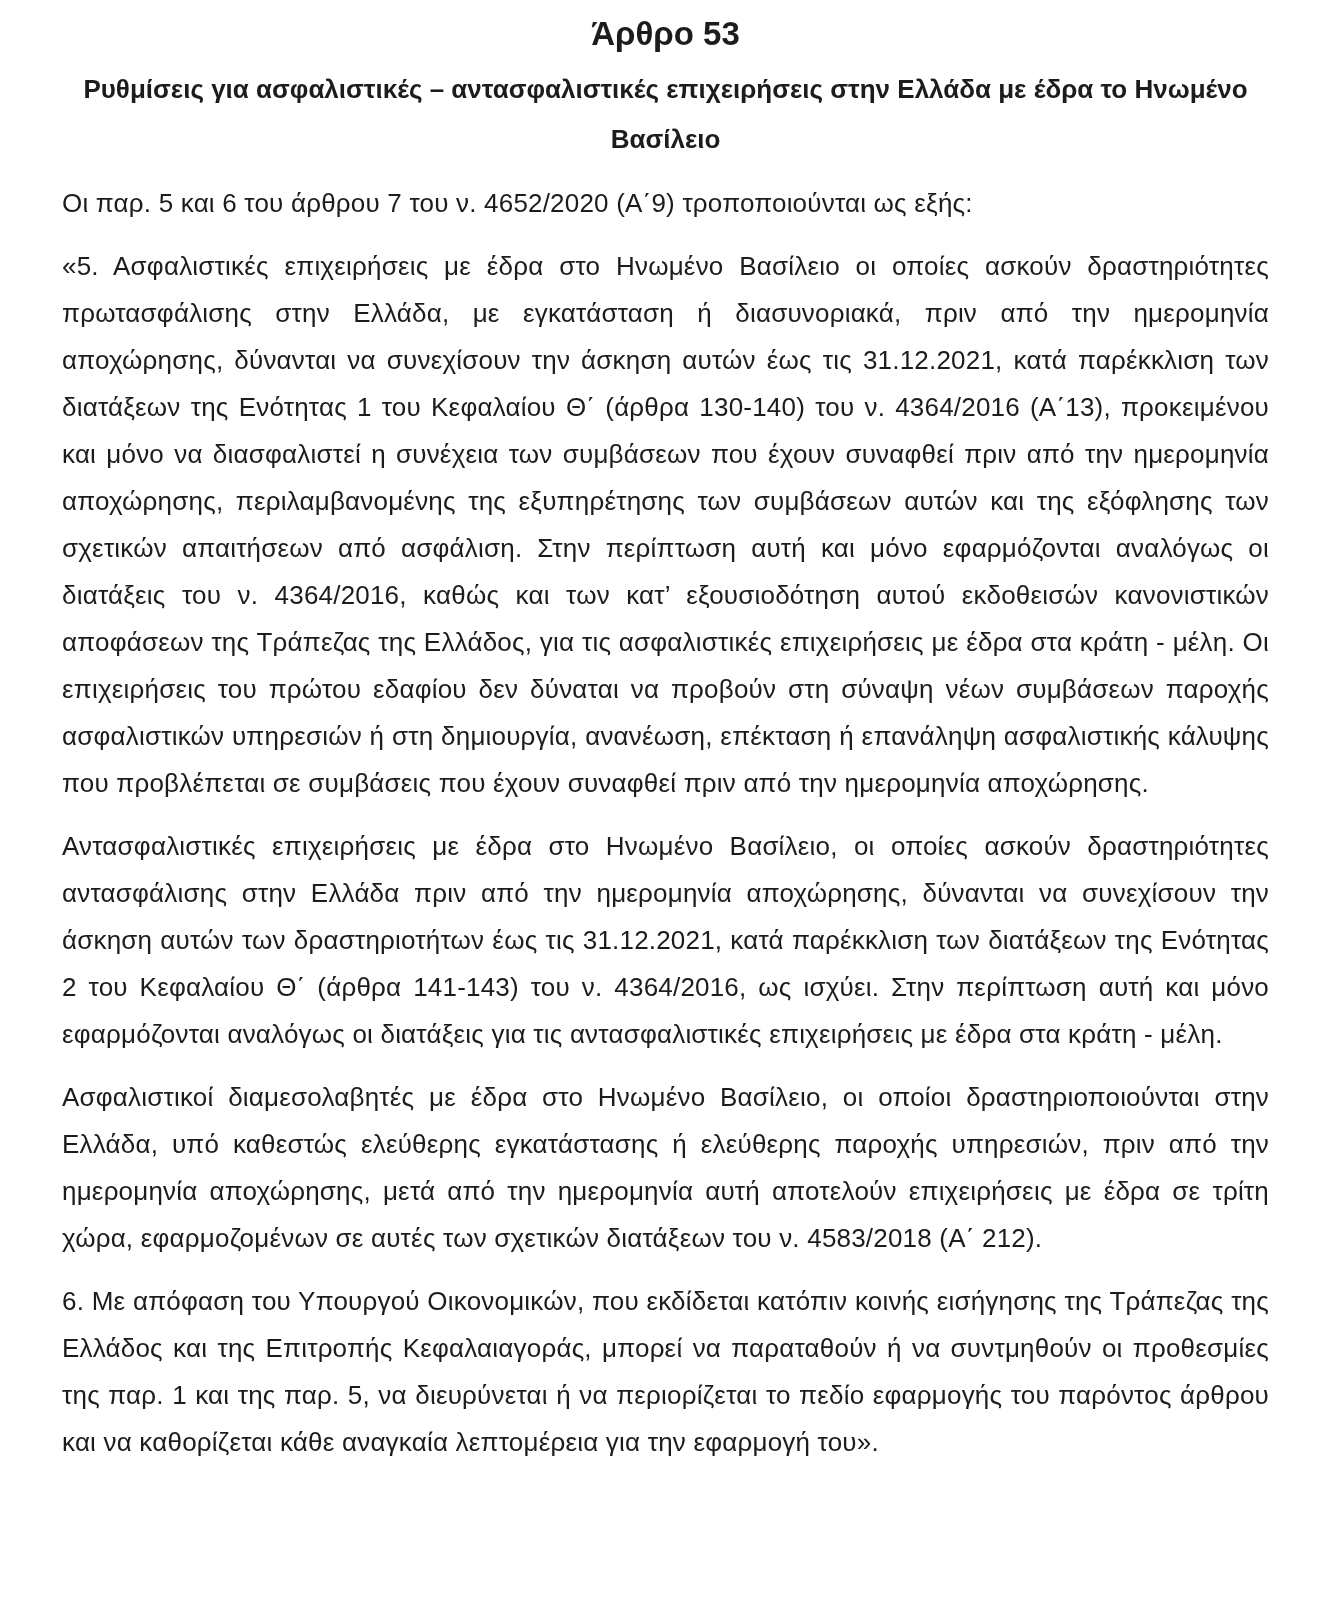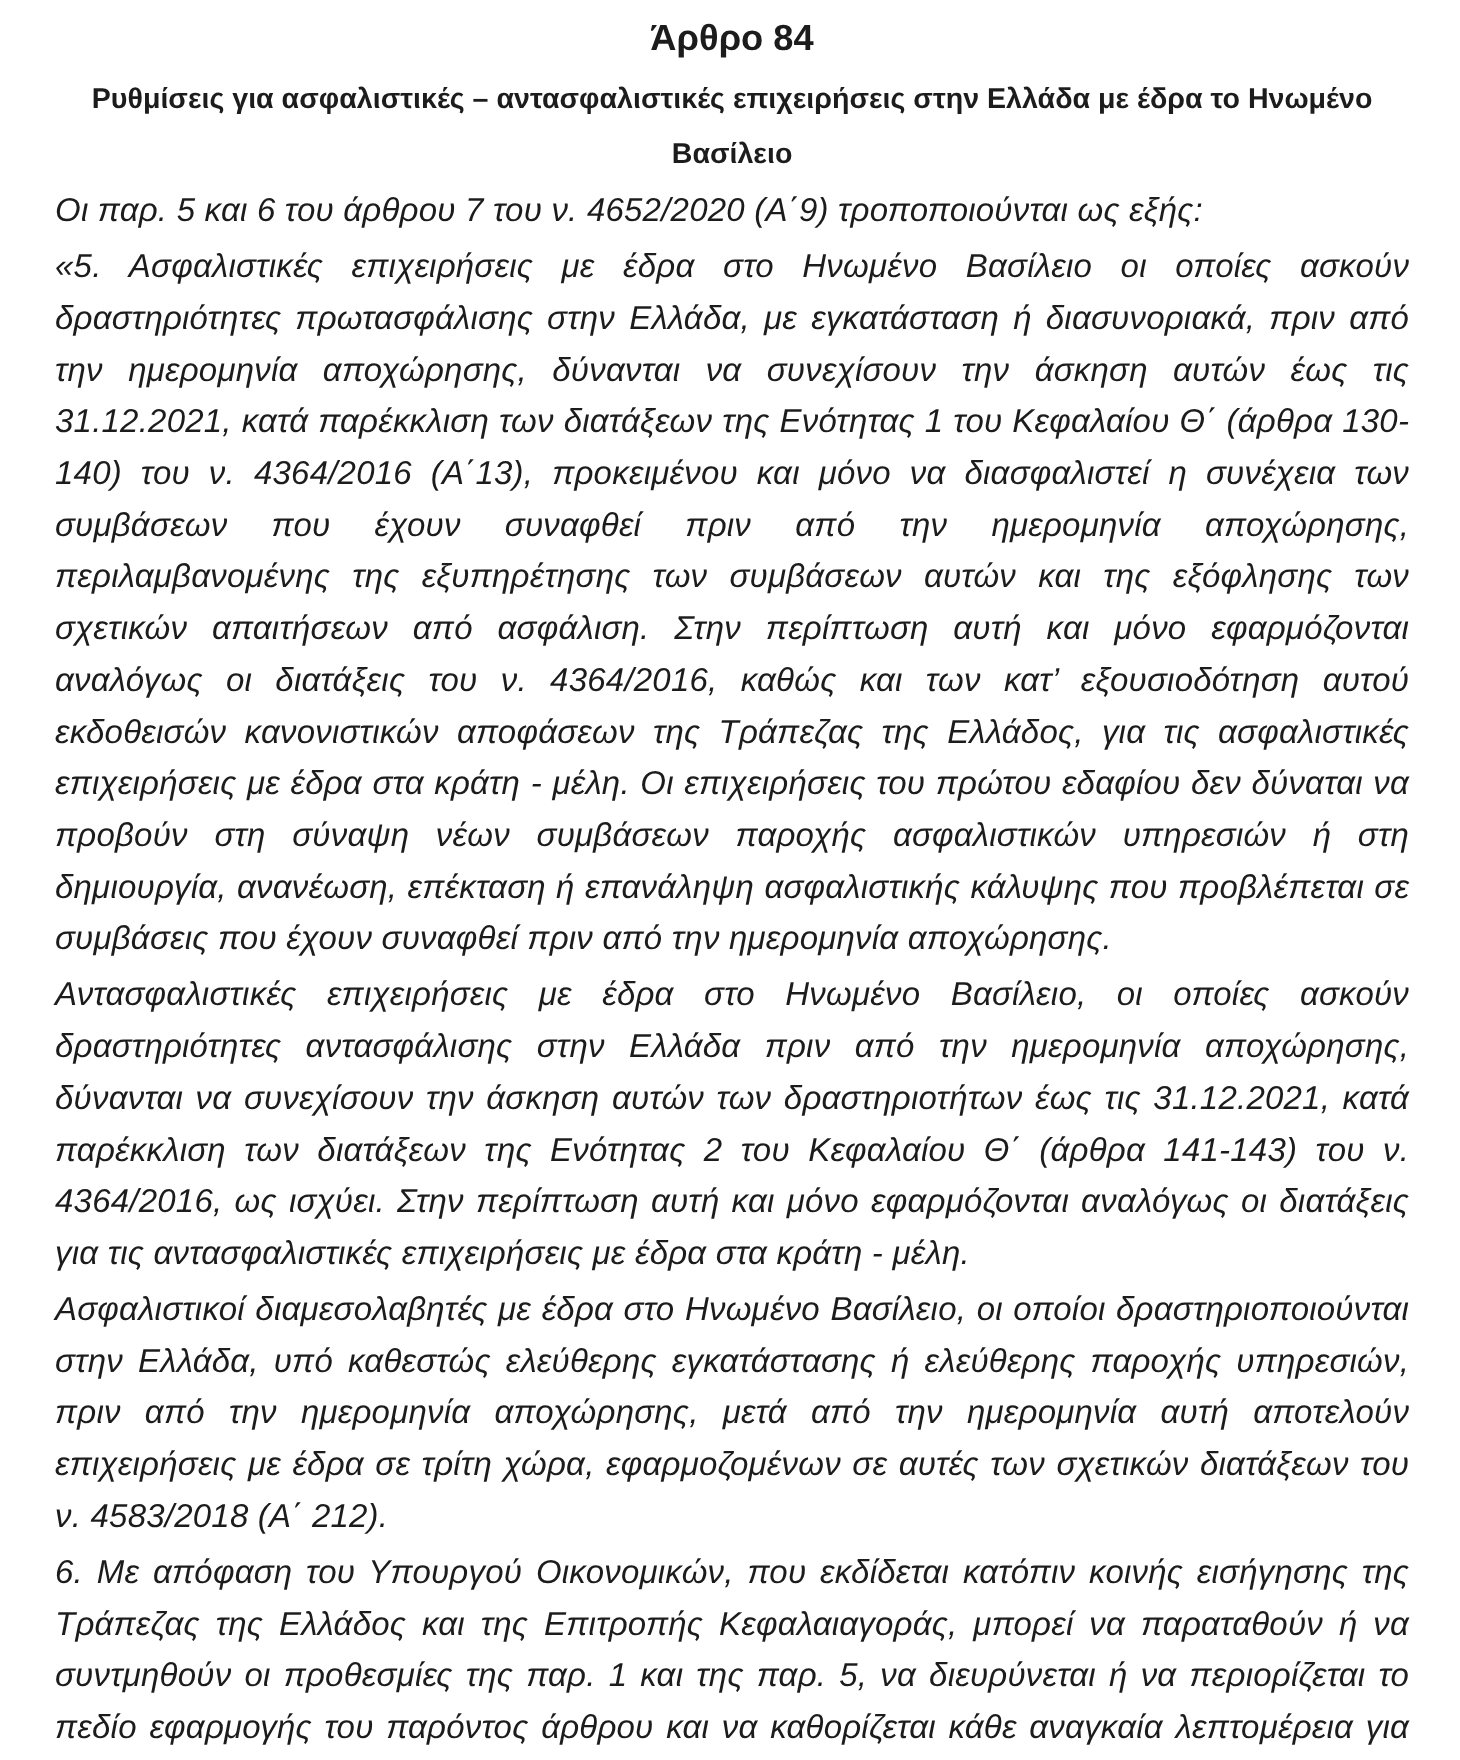--- a/index.html
+++ b/index.html
@@ -27,36 +27,35 @@
     line-height: 48px;
   }
   .article-title {
     margin: 0 0 4px 0;
     text-align: center;
     font-size: 26px;
     font-weight: bold;
     line-height: 50px;
   }
   .body-text p {
-    margin: 4px;
-    font-size: 30px;
+    margin: 16px;
+    font-size: 26px;
     line-height: 47px;
     text-align: justify;
     letter-spacing: 0.2px;
-    font-style: italic;
   }
   .body-text p.intro {
     text-align: left;
   }
 </style>
 </head>
 <body>
 
 <div class="page">
-  <h1 class="article-number">Άρθρο 84</h1>
+  <h1 class="article-number">Άρθρο 53</h1>
   <h2 class="article-title">Ρυθμίσεις για ασφαλιστικές – αντασφαλιστικές επιχειρήσεις στην Ελλάδα με έδρα το Ηνωμένο Βασίλειο</h2>
   <div class="body-text">
     <p class="intro">Οι παρ. 5 και 6 του άρθρου 7 του ν. 4652/2020 (Α΄9) τροποποιούνται ως εξής:</p>
     <p>«5. Ασφαλιστικές επιχειρήσεις με έδρα στο Ηνωμένο Βασίλειο οι οποίες ασκούν δραστηριότητες πρωτασφάλισης στην Ελλάδα, με εγκατάσταση ή διασυνοριακά, πριν από την ημερομηνία αποχώρησης, δύνανται να συνεχίσουν την άσκηση αυτών έως τις 31.12.2021, κατά παρέκκλιση των διατάξεων της Ενότητας 1 του Κεφαλαίου Θ΄ (άρθρα 130-140) του ν. 4364/2016 (Α΄13), προκειμένου και μόνο να διασφαλιστεί η συνέχεια των συμβάσεων που έχουν συναφθεί πριν από την ημερομηνία αποχώρησης, περιλαμβανομένης της εξυπηρέτησης των συμβάσεων αυτών και της εξόφλησης των σχετικών απαιτήσεων από ασφάλιση. Στην περίπτωση αυτή και μόνο εφαρμόζονται αναλόγως οι διατάξεις του ν. 4364/2016, καθώς και των κατ’ εξουσιοδότηση αυτού εκδοθεισών κανονιστικών αποφάσεων της Τράπεζας της Ελλάδος, για τις ασφαλιστικές επιχειρήσεις με έδρα στα κράτη - μέλη. Οι επιχειρήσεις του πρώτου εδαφίου δεν δύναται να προβούν στη σύναψη νέων συμβάσεων παροχής ασφαλιστικών υπηρεσιών ή στη δημιουργία, ανανέωση, επέκταση ή επανάληψη ασφαλιστικής κάλυψης που προβλέπεται σε συμβάσεις που έχουν συναφθεί πριν από την ημερομηνία αποχώρησης.</p>
     <p>Αντασφαλιστικές επιχειρήσεις με έδρα στο Ηνωμένο Βασίλειο, οι οποίες ασκούν δραστηριότητες αντασφάλισης στην Ελλάδα πριν από την ημερομηνία αποχώρησης, δύνανται να συνεχίσουν την άσκηση αυτών των δραστηριοτήτων έως τις 31.12.2021, κατά παρέκκλιση των διατάξεων της Ενότητας 2 του Κεφαλαίου Θ΄ (άρθρα 141-143) του ν. 4364/2016, ως ισχύει. Στην περίπτωση αυτή και μόνο εφαρμόζονται αναλόγως οι διατάξεις για τις αντασφαλιστικές επιχειρήσεις με έδρα στα κράτη - μέλη.</p>
     <p>Ασφαλιστικοί διαμεσολαβητές με έδρα στο Ηνωμένο Βασίλειο, οι οποίοι δραστηριοποιούνται στην Ελλάδα, υπό καθεστώς ελεύθερης εγκατάστασης ή ελεύθερης παροχής υπηρεσιών, πριν από την ημερομηνία αποχώρησης, μετά από την ημερομηνία αυτή αποτελούν επιχειρήσεις με έδρα σε τρίτη χώρα, εφαρμοζομένων σε αυτές των σχετικών διατάξεων του ν. 4583/2018 (Α΄ 212).</p>
     <p>6. Με απόφαση του Υπουργού Οικονομικών, που εκδίδεται κατόπιν κοινής εισήγησης της Τράπεζας της Ελλάδος και της Επιτροπής Κεφαλαιαγοράς, μπορεί να παραταθούν ή να συντμηθούν οι προθεσμίες της παρ. 1 και της παρ. 5, να διευρύνεται ή να περιορίζεται το πεδίο εφαρμογής του παρόντος άρθρου και να καθορίζεται κάθε αναγκαία λεπτομέρεια για την εφαρμογή του».</p>
   </div>
 </div>
 

